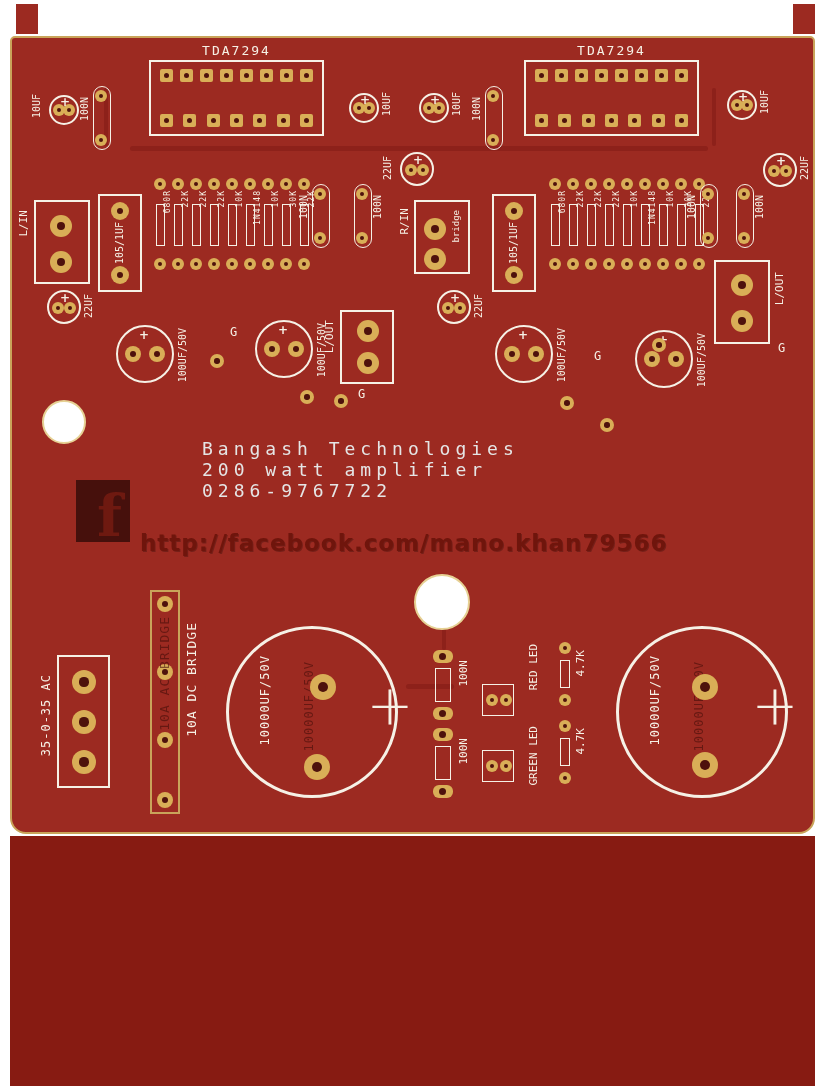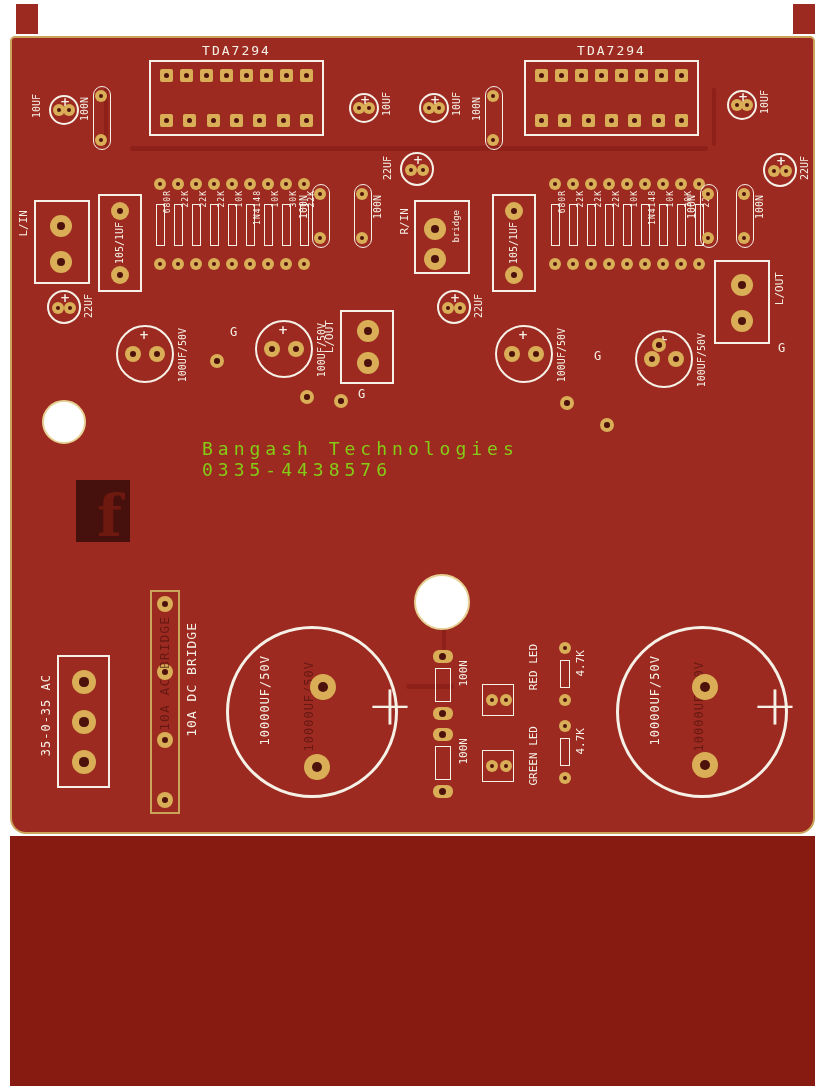--- a/index.html
+++ b/index.html
@@ -33,21 +33,21 @@
 .cnb .bd{position:absolute;left:3px;top:18px;width:16px;height:34px;border:1.5px solid #f6f1e6}
 .mcap{position:absolute;width:58px;height:58px;border:2px solid #f6f1e6;border-radius:50%}
 .bigcap{position:absolute;width:172px;height:172px;border:3px solid #f6f1e6;border-radius:50%}
 .led{position:absolute;width:32px;height:32px;border:1.5px solid #f6f1e6}
 .r47{position:absolute;width:16px;height:64px}
 .r47 .bd{position:absolute;left:3px;top:18px;width:10px;height:28px;border:1.5px solid #f6f1e6}
 .hole{position:absolute;background:#fff;border-radius:50%;border:2px solid #e6d194}
 .psm{position:absolute;color:#f6f1e6;font-family:"DejaVu Sans",sans-serif;font-weight:700;font-size:12px;line-height:1}
 .plus{position:absolute;color:#f6f1e6;font-family:"DejaVu Sans",sans-serif;font-weight:200;font-size:56px;line-height:1;transform:translate(-50%,-50%)}
 .shadowlbl{color:rgba(66,14,9,.6)}
-#title{position:absolute;left:190px;top:400px;color:#84cc16;font-size:18px;letter-spacing:5px;line-height:21px}
+#title{position:absolute;left:190px;top:400px;color:#e5e5e5;font-size:18px;letter-spacing:5px;line-height:21px}
 #fbsq{position:absolute;left:64px;top:442px;width:54px;height:62px;background:rgba(46,9,6,.78);overflow:hidden}
 #fbsq span{position:absolute;right:8px;bottom:-8px;font-family:"DejaVu Serif",serif;font-weight:700;font-size:58px;color:rgba(113,26,17,.95)}
 #url{position:absolute;left:128px;top:492px;font-family:"DejaVu Sans",sans-serif;font-weight:700;font-size:23px;color:#6f150c;letter-spacing:1px;text-shadow:1px 1px 0 rgba(0,0,0,.25);white-space:nowrap}
 </style>
 </head>
 <body>
 
 <div id="cv">
   <div class="tab" style="left:16px;top:4px"></div>
   <div class="tab" style="left:793px;top:4px"></div>
@@ -384,26 +384,28 @@
     <i class="p d14" style="left:322px;top:356px"></i>
     <i class="p d14" style="left:548px;top:358px"></i>
     <i class="p d14" style="left:588px;top:380px"></i>
     <i class="p d14" style="left:640px;top:300px"></i>
 
     <div class="hole" style="left:30px;top:362px;width:44px;height:44px"></div>
     <div class="hole" style="left:402px;top:536px;width:56px;height:56px"></div>
 
     <div id="title">
       <div>Bangash Technologies</div>
-      <div>0335-4438576</div>
+      <div>200 watt amplifier</div>
+      <div>0286-9767722</div>
     </div>
 
     <div id="fbsq">
       <span>f</span>
     </div>
+    <div id="url">http://facebook.com/mano.khan79566</div>
 
     <div class="silk" style="left:138px;top:552px;width:30px;height:224px;border-color:#c9a45a">
       <i class="p d16" style="left:5px;top:4px"></i>
       <i class="p d16" style="left:5px;top:72px"></i>
       <i class="p d16" style="left:5px;top:140px"></i>
       <i class="p d16" style="left:5px;bottom:4px"></i>
     </div>
     <span class="lbl v f13 shadowlbl" style="left:146px;top:578px">10A AC BRIDGE</span>
     <span class="lbl v f13" style="left:173px;top:584px">10A DC BRIDGE</span>
 

